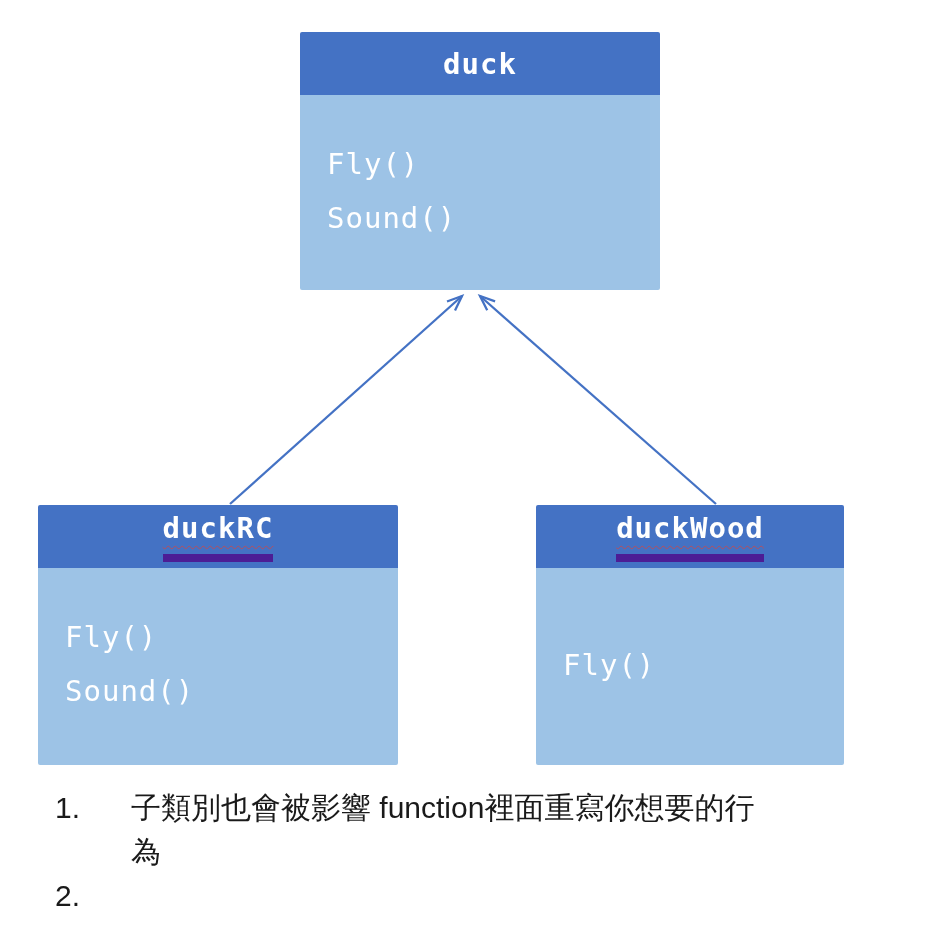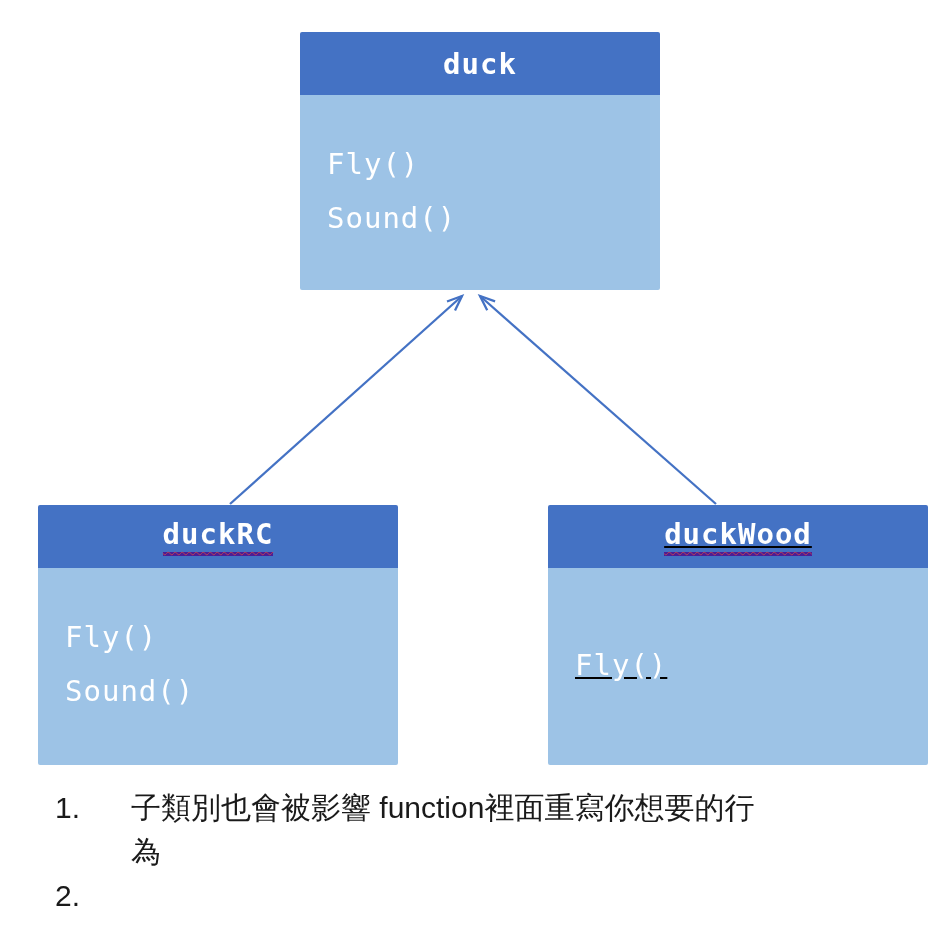--- a/index.html
+++ b/index.html
@@ -27,42 +27,42 @@
   }
   .class-box {
     position: absolute;
     display: flex;
     flex-direction: column;
     border-radius: 2px;
     overflow: hidden;
   }
   .box-duck     { left: 300px; top: 32px;  width: 360px; height: 258px; }
   .box-duckrc   { left: 38px;  top: 505px; width: 360px; height: 260px; }
-  .box-duckwood { left: 548px; top: 505px; width: 380px; height: 260px; text-decoration: underline; }
+  .box-duckwood { left: 536px; top: 505px; width: 308px; height: 260px; }
   .class-header {
     background: var(--hdr, #4472c4);
     height: 63px;
     flex: none;
     display: flex;
     align-items: center;
     justify-content: center;
   }
   .class-title {
     font-family: "DejaVu Sans Mono", "Liberation Mono", monospace;
     font-size: 29px;
     font-weight: 700;
     color: #ffffff;
     letter-spacing: 1px;
   }
   .class-title.underlined {
-    border-bottom: 4px solid #4c1d95;
+    border-bottom: 8px solid #4c1d95;
     text-decoration: underline wavy rgba(205, 70, 70, 0.8);
     text-decoration-thickness: 1px;
     text-underline-offset: 7px;
-    padding-bottom: 1px;
+    padding-bottom: 9px;
   }
   .class-body {
     background: var(--bdy, #9dc3e6);
     flex: 1;
     padding: 42px 0 3px 27px;
   }
   .class-body.pad-center { padding-top: 70px; }
   .method {
     font-family: "DejaVu Sans Mono", "Liberation Mono", monospace;
     font-size: 29px;

